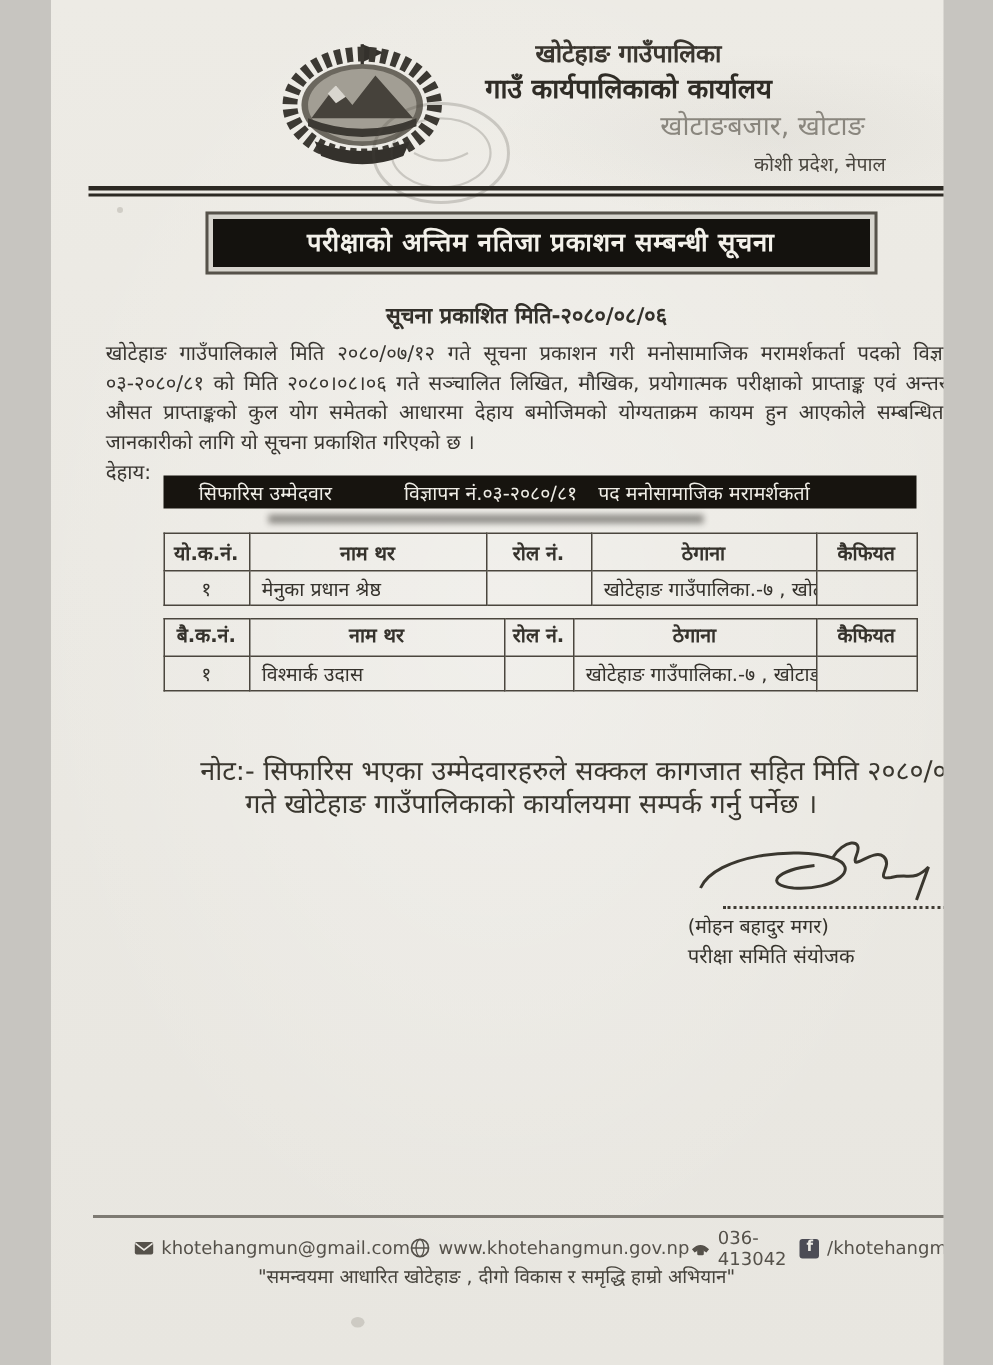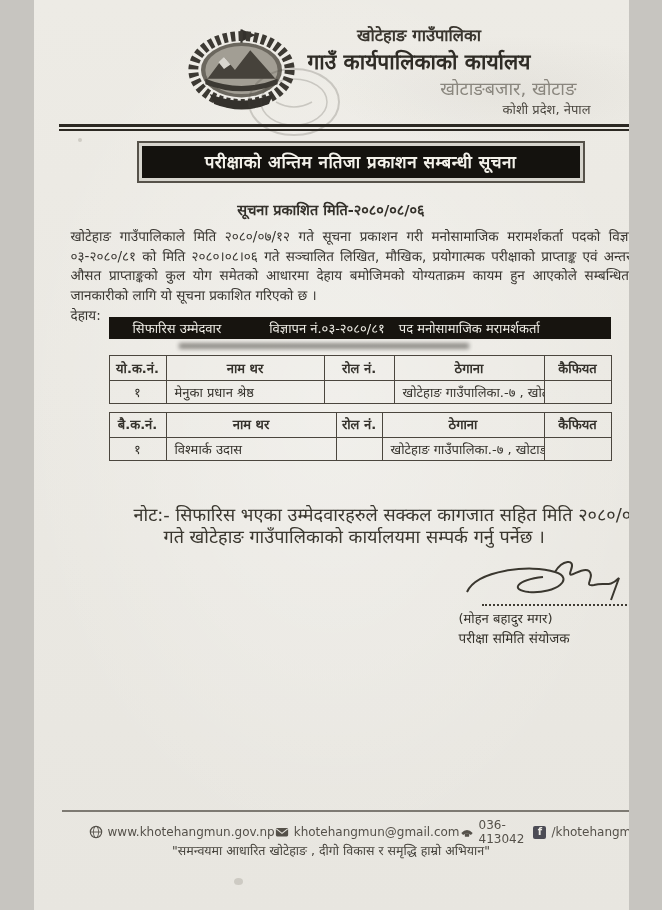--- a/index.html
+++ b/index.html
@@ -12,31 +12,31 @@
     background:
       radial-gradient(ellipse 260px 80px at 80% 10%, rgba(110,105,95,.06), transparent 70%),
       radial-gradient(ellipse 420px 600px at 50% 45%, rgba(255,255,255,.30), transparent 75%),
       linear-gradient(#edebe5,#e8e6e0);
     overflow:hidden;
   }
   
   .logo{position:absolute;left:150px;top:24px;width:115px;height:92px;}
   .hdr-text{position:absolute;left:228px;top:26px;width:315px;text-align:center;line-height:1.25;}
   .hdr-line1{font-size:16.5px;font-weight:bold;color:#3a362f;}
-  .hdr-line2{font-size:21px;font-weight:bold;color:#2f2c26;margin-top:2px;}
+  .hdr-line2{font-size:18px;font-weight:bold;color:#2f2c26;margin-top:2px;}
   .hdr-line3{font-size:18px;color:#6b675e;opacity:.75;margin-top:3px;text-align:right;}
   .seal{position:absolute;left:212px;top:66px;width:96px;height:72px;opacity:.22;}
   .province{position:absolute;right:38px;top:100px;font-size:13px;color:#4a463f;}
   .hdr-rule{position:absolute;left:25px;top:124px;width:625px;}
   .hdr-rule .bar1{height:3px;background:#2c2923;}
   .hdr-rule .bar2{height:2px;background:#2c2923;margin-top:2px;}
   
   .banner{position:absolute;left:103px;top:141px;width:448px;border:2px solid #56524a;background:#d7d5ce;padding:3px;box-sizing:border-box;}
   .banner-inner{background:#14120e;color:#f3f1ea;height:32px;line-height:32px;text-align:center;font-size:17px;font-weight:bold;letter-spacing:.5px;}
-  .published{position:absolute;left:0;top:199px;width:100%;text-align:center;font-weight:bold;font-size:14.5px;color:#33302a;}
+  .published{position:absolute;left:0;top:199px;width:100%;text-align:center;font-weight:bold;font-size:14.5px;color:#33302a;padding-left:20px;}
   
   .bodytext{position:absolute;left:37px;top:227px;width:597px;font-size:13.5px;line-height:19.5px;text-align:justify;color:#383530;}
   .dehaya{margin-top:1px;text-align:left;}
   
   .tbl{position:absolute;left:75px;width:502px;}
   .t1{top:317px;} .t2{top:412px;}
   .band{background:#17140f;color:#efede6;font-size:13px;display:flex;align-items:center;padding:0 24px;height:22px;box-sizing:border-box;}
   .band .sp1{margin-right:48px;} .band .sp2{margin-right:14px;}
   .band.center{justify-content:center;height:20px;font-size:13px;}
   .smudge{width:290px;height:6px;background:#1b1813;filter:blur(2px);opacity:.45;margin:4px 0 0 70px;}
@@ -191,35 +191,35 @@
     <div class="sig-dots"></div>
     <div class="sig-name">(मोहन बहादुर मगर)</div>
     <div class="sig-title">परीक्षा समिति संयोजक</div>
   </div>
 
   <div class="footer-line"></div>
 
   <div class="contacts">
     <div class="citem">
       <svg class="cicon" viewBox="0 0 16 16">
+        <rect x="1" y="3.5" width="14" height="9.5" rx="1.5" fill="#55514a"></rect>
+        <path d="M1.5 4.5 L8 9.5 L14.5 4.5" fill="none" stroke="#eceae4" stroke-width="1.2"></path>
+      </svg>
+      <span>khotehangmun@gmail.com</span>
+    </div>
+    <div class="citem">
+      <svg class="cicon" viewBox="0 0 16 16">
         <circle cx="8" cy="8" r="6.5" fill="none" stroke="#55514a" stroke-width="1.3"></circle>
         <ellipse cx="8" cy="8" rx="3" ry="6.5" fill="none" stroke="#55514a" stroke-width="1"></ellipse>
         <line x1="1.5" y1="8" x2="14.5" y2="8" stroke="#55514a" stroke-width="1"></line>
       </svg>
       <span>www.khotehangmun.gov.np</span>
     </div>
     <div class="citem">
       <svg class="cicon" viewBox="0 0 16 16">
-        <rect x="1" y="3.5" width="14" height="9.5" rx="1.5" fill="#55514a"></rect>
-        <path d="M1.5 4.5 L8 9.5 L14.5 4.5" fill="none" stroke="#eceae4" stroke-width="1.2"></path>
-      </svg>
-      <span>khotehangmun@gmail.com</span>
-    </div>
-    <div class="citem">
-      <svg class="cicon" viewBox="0 0 16 16">
         <path d="M1.5 9 Q8 2.5 14.5 9 L12.5 11.5 Q8 7.5 3.5 11.5 Z" fill="#55514a"></path>
         <rect x="5.5" y="9.5" width="5" height="4" rx="1" fill="#55514a"></rect>
       </svg>
       <span>036-413042</span>
     </div>
     <div class="citem">
       <span class="fb">f</span>
       <span>/khotehangmun</span>
     </div>
   </div>

